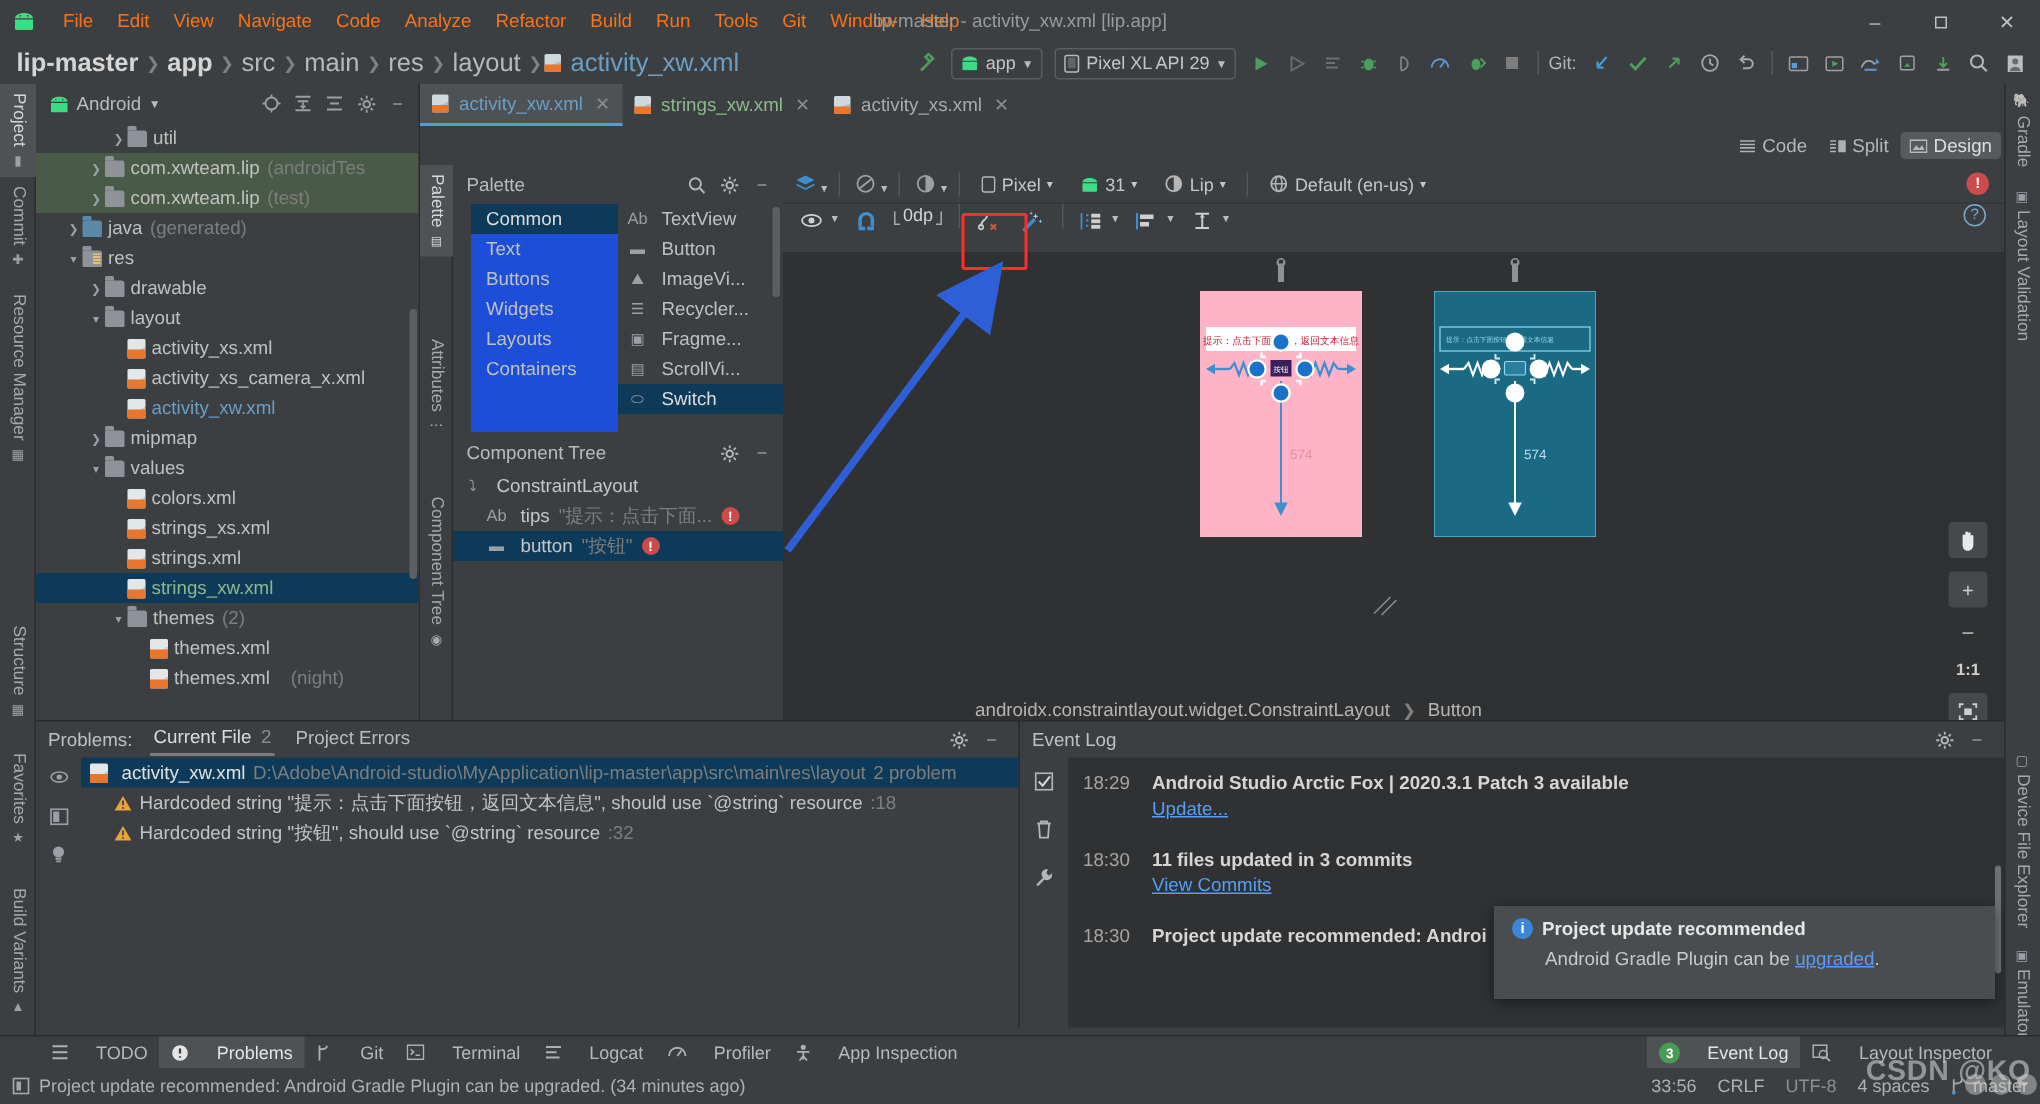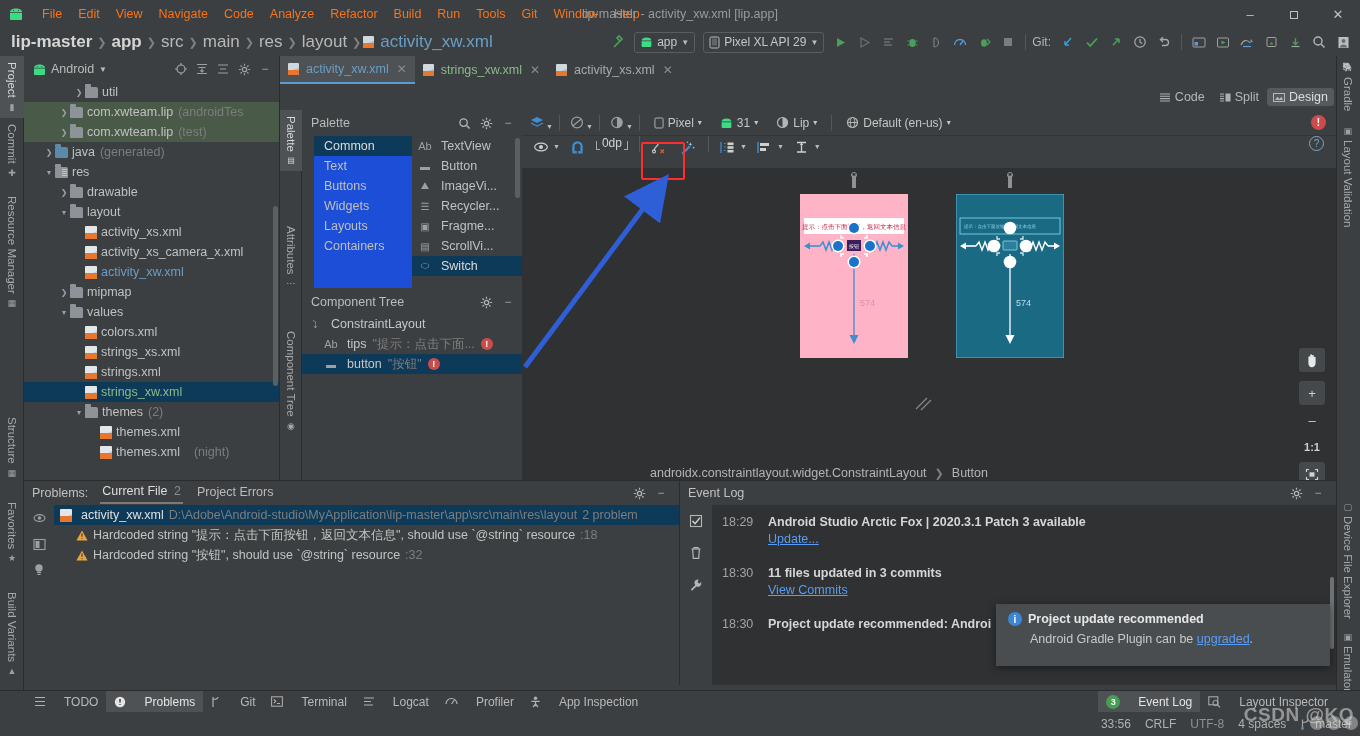--- a/index.html
+++ b/index.html
@@ -1268,20 +1268,29 @@
               <circle cx="7.5" cy="7" r="2.6" fill="none" stroke="#b0b0b0" stroke-width="1"></circle>
               <path d="M9.4 8.9L12 11.4" stroke="#b0b0b0" stroke-width="1.2"></path>
             </svg>
         </span>
         <span>Layout Inspector</span>
       </div>
     </div>
   </div>
 
   <div class="statusbar">
+    <div class="sb-left">
+      <span>
+        <svg width="12" height="12" viewBox="0 0 12 12">
+            <rect x="1" y="1" width="10" height="10" fill="none" stroke="#a6a6a6" stroke-width="1.1"></rect>
+            <rect x="3" y="3" width="3" height="6" fill="#a6a6a6"></rect>
+          </svg>
+      </span>
+      <span>Project update recommended: Android Gradle Plugin can be upgraded. (34 minutes ago)</span>
+    </div>
     <div class="sb-right">
       <span>33:56</span>
       <span>CRLF</span>
       <span style="color:#8f8f8f">UTF-8</span>
       <span>4 spaces</span>
       <span style="display:flex;align-items:center;gap:4px">
         <span>
           <svg width="11" height="12" viewBox="0 0 11 12">
               <path d="M2.5 1.5v9M2.5 4.5C6 4.5 8 3.5 8 1.5" stroke="#a6a6a6" stroke-width="1.2" fill="none"></path>
               <circle cx="2.5" cy="10.5" r="1.4" fill="#4a8fd0"></circle>

